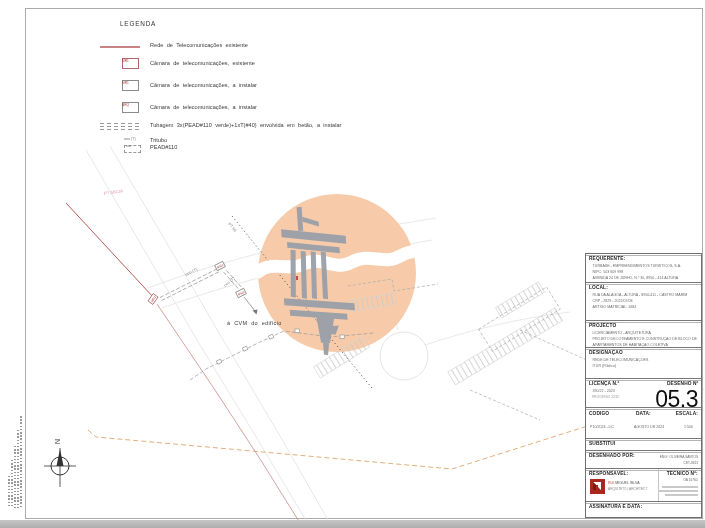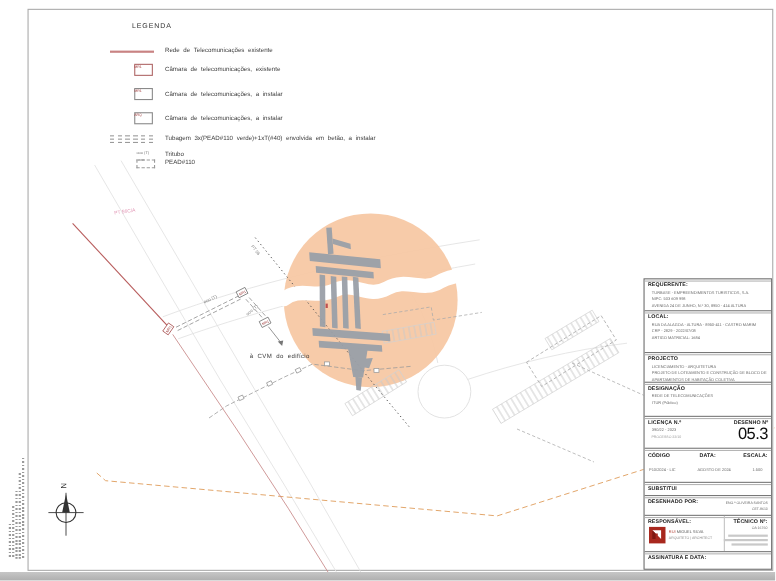--- a/index.html
+++ b/index.html
@@ -17,21 +17,21 @@
   .leg-box .t{color:#a03c3c;}
   .dashrow{height:1px;background:repeating-linear-gradient(to right,#9a9a9a 0 4px,transparent 4px 7px);margin-bottom:2px;}
   
   #tblock{position:absolute;left:585px;top:253px;width:117px;height:265px;
           border:1px solid #6e6e6e;box-sizing:border-box;background:#fff;}
   .sec{position:relative;border-top:1px solid #787878;box-sizing:border-box;padding:2px 0 0 3px;overflow:visible;}
   .sec:first-child{border-top:none;}
   .sec::before{content:"";position:absolute;left:0;right:0;top:1px;border-top:1px solid #b5b5b5;}
   .hdr{font-weight:bold;color:#1c1c1c;height:8px;letter-spacing:.2px;}
   .ln{color:#6a6a6a;height:6px;padding-left:8px;}
-  .num{position:absolute;right:3px;top:7px;font-size:15px;font-weight:500;color:#0d0d0d;letter-spacing:-.5px;}
+  .num{position:absolute;right:3px;top:7px;font-size:23px;font-weight:500;color:#0d0d0d;letter-spacing:-.5px;}
   .rline{position:absolute;right:3px;color:#6a6a6a;height:5px;}
   .gbar{position:absolute;right:3px;height:1.5px;background:#c9c9c9;}
   .mbar{position:absolute;width:1.5px;background:repeating-linear-gradient(to bottom,#9a9a9a 0 1.5px,transparent 1.5px 3.2px);}
   svg text{font-family:"Liberation Sans",sans-serif;}
 </style>
 </head>
 <body>
 
 <div id="sheet">
 

